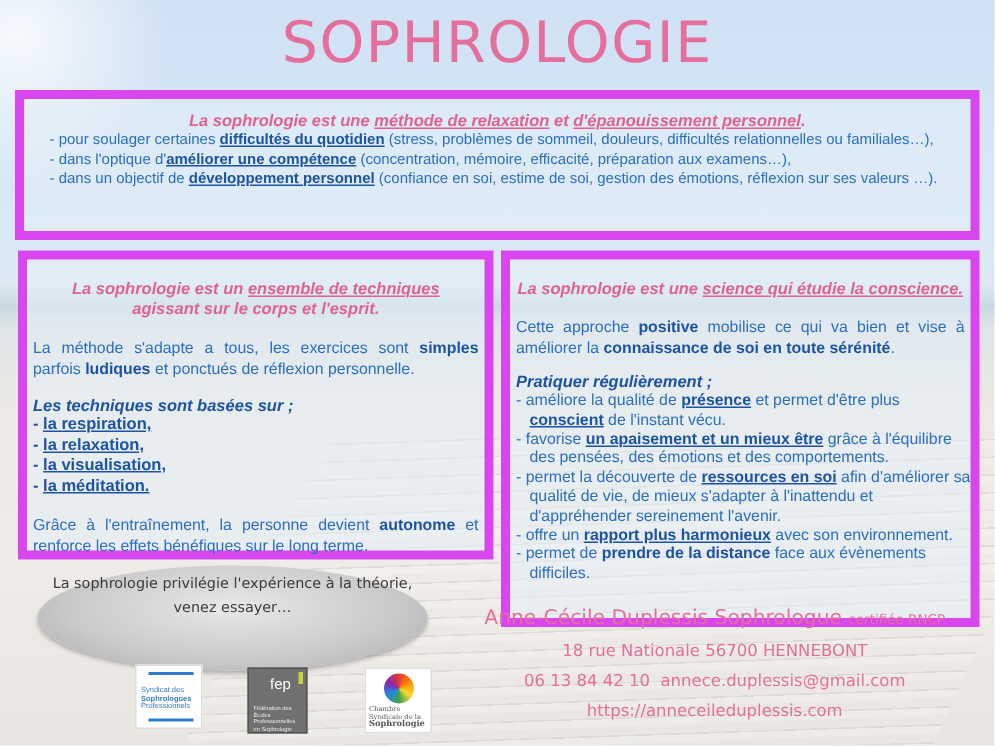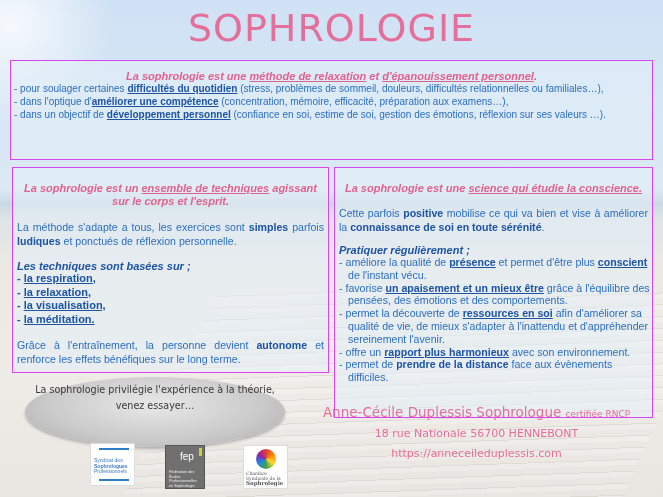--- a/index.html
+++ b/index.html
@@ -7,21 +7,21 @@
     font-family:"Liberation Sans",sans-serif;
     background:
       linear-gradient(180deg,#cfe1f4 0%,#d8e8f6 28%,#dce9f3 38%,#c9d9e2 41%,#dfe4e6 44%,#ece9e4 55%,#efece8 75%,#e9e6e1 100%);}
   .sky-glow{position:absolute;left:0;top:0;width:120px;height:120px;
     background:radial-gradient(circle at 10% 20%,rgba(255,255,255,.8),rgba(255,255,255,0) 70%);}
   .boardwalk{position:absolute;left:170px;top:290px;width:500px;height:207px;
     background:repeating-linear-gradient(178deg,rgba(255,255,255,.0) 0 6px,rgba(190,185,178,.35) 6px 7px,rgba(255,255,255,.25) 7px 12px);
     transform:skewX(-25deg);opacity:.8;}
   .title{position:absolute;left:0;top:6px;width:663px;text-align:center;
     font-family:"DejaVu Sans",sans-serif;font-size:38px;color:#e46f9a;letter-spacing:1px;font-weight:normal;}
-  .box{position:absolute;border:1px solid #d946ef;background:rgba(228,238,248,.55);box-sizing:border-box;}
+  .box{position:absolute;border:6px solid #d946ef;background:rgba(228,238,248,.55);box-sizing:border-box;}
   .box1{left:10px;top:60px;width:643px;height:100px;}
   .box2{left:12px;top:167px;width:317px;height:206px;}
   .box3{left:334px;top:167px;width:319px;height:251px;}
   .pink{color:#e0628f;font-style:italic;font-weight:bold;}
   .dark{color:#1c54a3;font-weight:bold;}
   .u{text-decoration:underline;}
   .lead{font-size:11px;text-align:center;}
   .txt{font-size:10px;line-height:13px;color:#2b6fbf;}
   .txt11{font-size:10.6px;line-height:13.5px;color:#2b6fbf;}
   .head{font-size:11px;font-style:italic;font-weight:bold;color:#1c54a3;}
@@ -53,21 +53,21 @@
 
 <div class="sky-glow"></div>
 <div class="boardwalk"></div>
 
 <div class="title">SOPHROLOGIE</div>
 
 <div class="box box1">
   <div class="lead pink" style="margin-top:9px;">
     <span>La sophrologie est une </span><span class="u">méthode de relaxation</span><span> et </span><span class="u">d'épanouissement personnel</span><span>.</span>
   </div>
-  <div class="txt" style="margin-left:3px;">
+  <div class="txt" style="margin-left:17px;">
     <div><span>- pour soulager certaines </span><span class="dark u">difficultés du quotidien</span><span> (stress, problèmes de sommeil, douleurs, difficultés relationnelles ou familiales…),</span></div>
     <div><span>- dans l'optique d'</span><span class="dark u">améliorer une compétence</span><span> (concentration, mémoire, efficacité, préparation aux examens…),</span></div>
     <div><span>- dans un objectif de </span><span class="dark u">développement personnel</span><span> (confiance en soi, estime de soi, gestion des émotions, réflexion sur ses valeurs …).</span></div>
   </div>
 </div>
 
 <div class="box box2">
   <div class="lead pink" style="margin:14px 10px 0 10px;line-height:13px;font-style:italic;">
     <span>La sophrologie est un </span><span class="u">ensemble de techniques</span><span> agissant sur le corps et l'esprit.</span>
   </div>
@@ -84,41 +84,42 @@
   <div class="txt11" style="margin:13px 4px 0 4px;text-align:justify;">
     <span>Grâce à l'entraînement, la personne devient </span><span class="dark">autonome</span><span> et renforce les effets bénéfiques sur le long terme.</span>
   </div>
 </div>
 
 <div class="box box3">
   <div class="lead pink" style="margin-top:14px;">
     <span>La sophrologie est une </span><span class="u">science qui étudie la conscience.</span>
   </div>
   <div class="txt11" style="margin:13px 4px 0 4px;text-align:justify;">
-    <span>Cette parfois </span><span class="dark">positive</span><span> mobilise ce qui va bien et vise à améliorer la </span><span class="dark">connaissance de soi en toute sérénité</span><span>.</span>
+    <span>Cette approche </span><span class="dark">positive</span><span> mobilise ce qui va bien et vise à améliorer la </span><span class="dark">connaissance de soi en toute sérénité</span><span>.</span>
   </div>
   <div class="head" style="margin:10px 0 0 4px;">Pratiquer régulièrement ;</div>
   <div class="txt11" style="margin-left:4px;line-height:12.8px;">
     <div style="padding-left:9px;text-indent:-9px;">- <span>améliore la qualité de </span><span class="dark u">présence</span><span> et permet d'être plus </span><span class="dark u">conscient</span><span> de l'instant vécu.</span></div>
     <div style="padding-left:9px;text-indent:-9px;">- <span>favorise </span><span class="dark u">un apaisement et un mieux être</span><span> grâce à l'équilibre des pensées, des émotions et des comportements.</span></div>
     <div style="padding-left:9px;text-indent:-9px;">- <span>permet la découverte de </span><span class="dark u">ressources en soi</span><span> afin d'améliorer sa qualité de vie, de mieux s'adapter à l'inattendu et d'appréhender sereinement l'avenir.</span></div>
     <div style="padding-left:9px;text-indent:-9px;">- <span>offre un </span><span class="dark u">rapport plus harmonieux</span><span> avec son environnement.</span></div>
     <div style="padding-left:9px;text-indent:-9px;">- <span>permet de </span><span class="dark">prendre de la distance</span><span> face aux évènements difficiles.</span></div>
   </div>
 </div>
 
 <div class="ellipse"></div>
 <div class="ellipse-text">
   <div>La sophrologie privilégie l'expérience à la théorie,</div>
   <div>venez essayer…</div>
 </div>
 
 <div class="contact">
   <div class="name"><span>Anne-Cécile Duplessis Sophrologue</span> <small>certifiée RNCP</small></div>
   <div class="line">18 rue Nationale 56700 HENNEBONT</div>
+  <div class="line"><span>06 13 84 42 10</span>&nbsp;&nbsp;<span>annece.duplessis@gmail.com</span></div>
   <div class="line">https://anneceileduplessis.com</div>
 </div>
 
 <div class="logo logo1">
   <div class="bar" style="top:4px;"></div>
   <div class="t">
     <div>Syndicat des</div>
     <div style="font-weight:bold;">Sophrologues</div>
     <div>Professionnels</div>
   </div>

